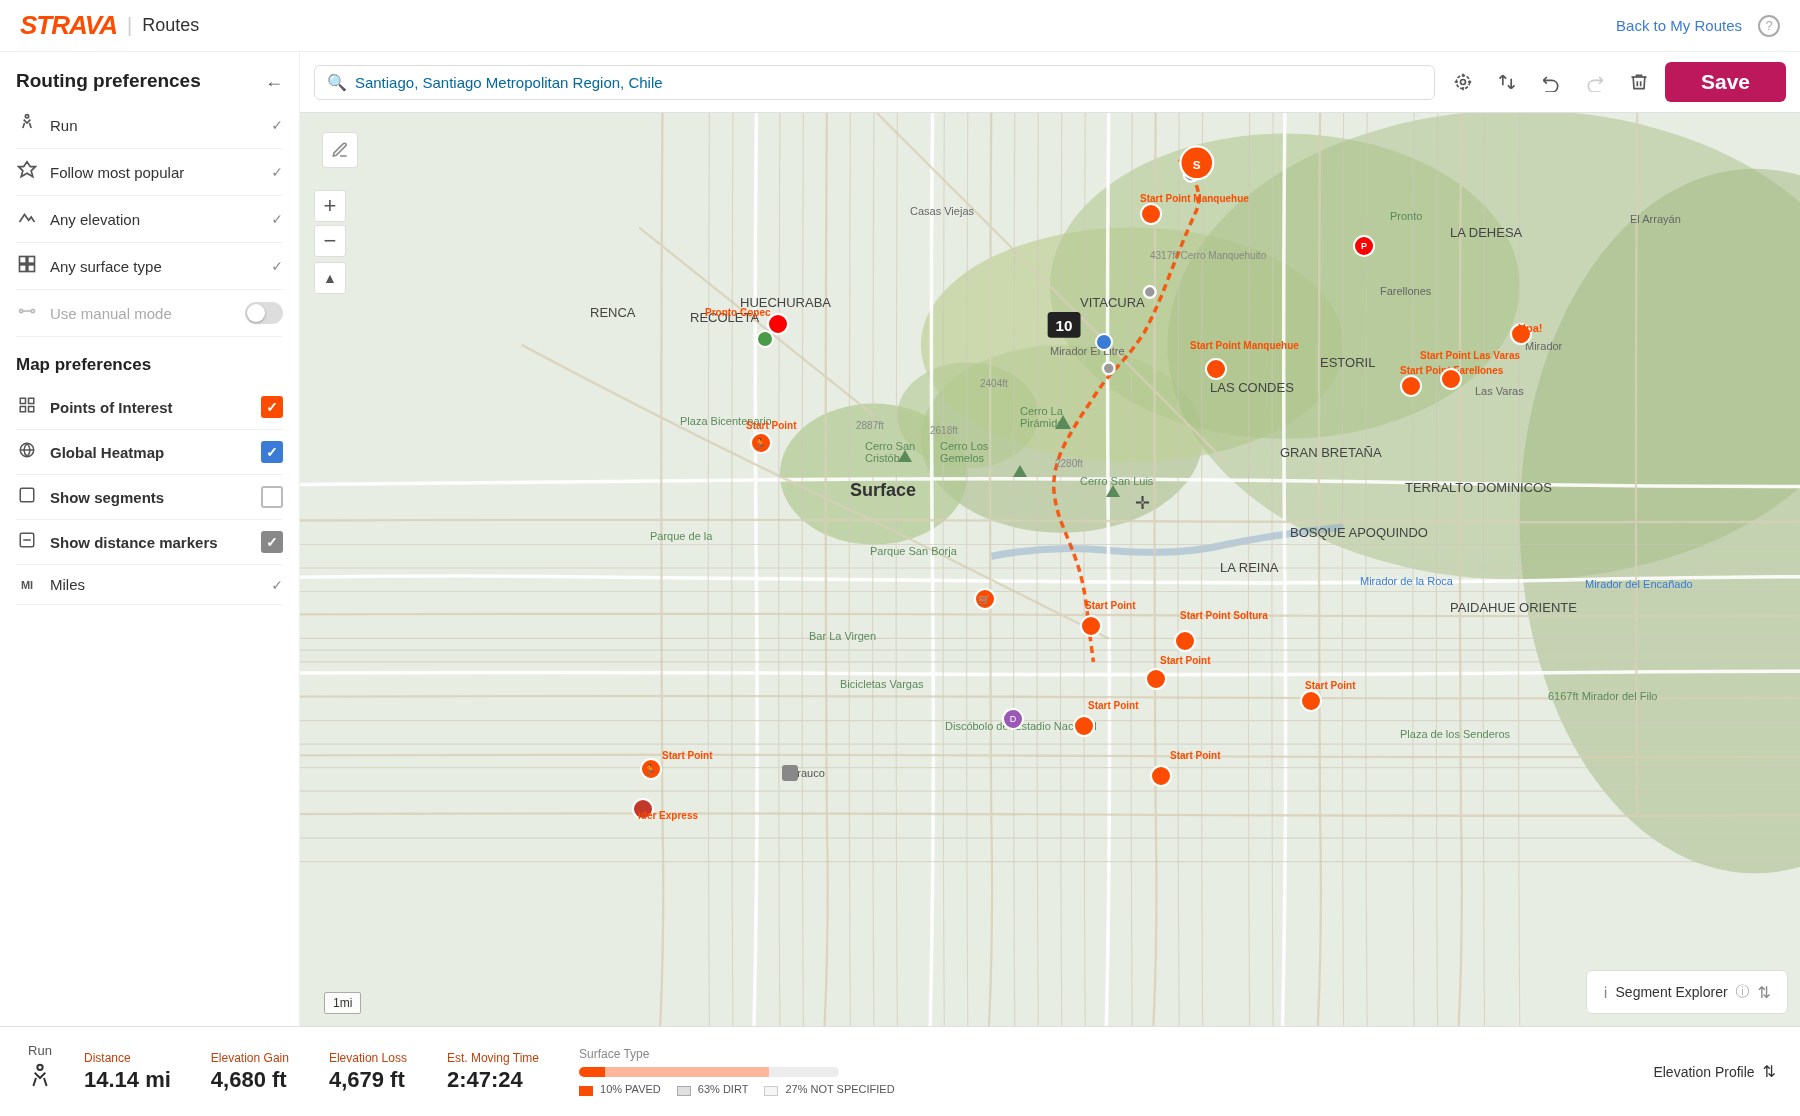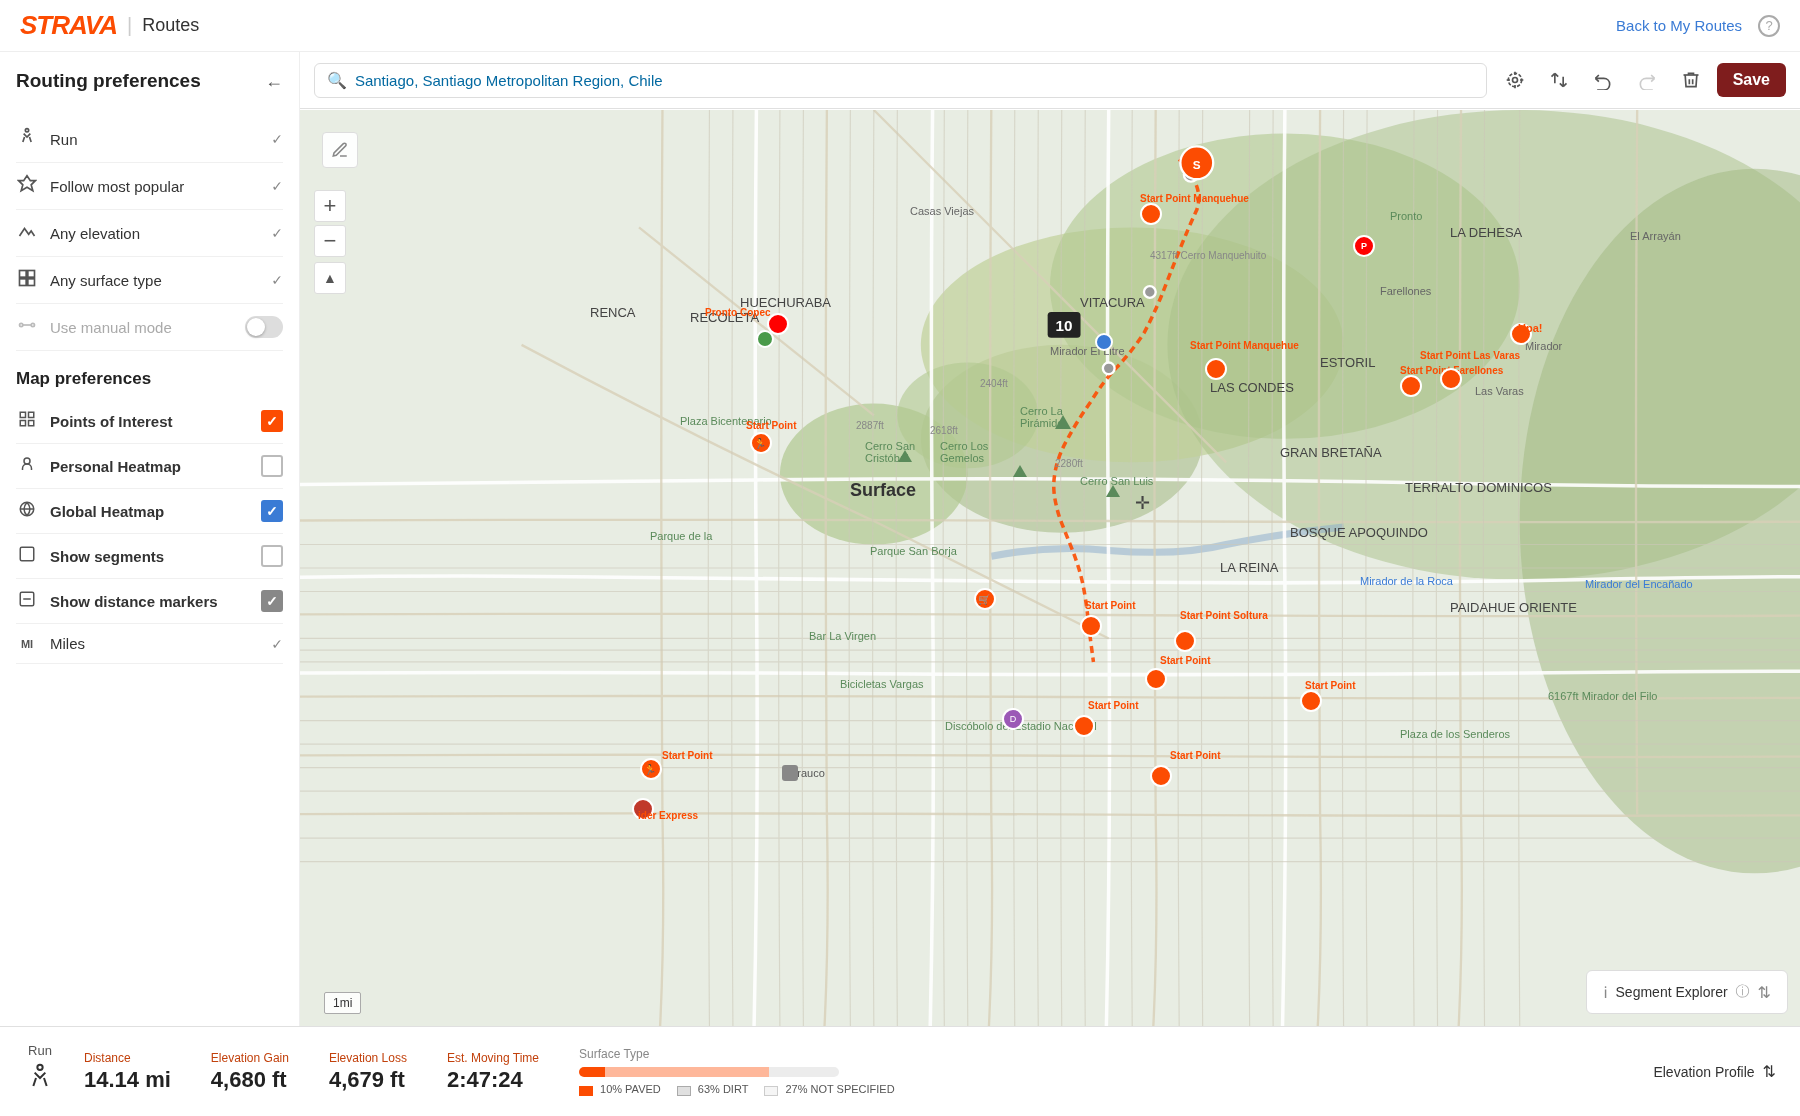--- a/index.html
+++ b/index.html
@@ -21,21 +21,21 @@
 
     
     .main { display: flex; flex: 1; overflow: hidden; }
 
     
     .sidebar {
       width: 300px; flex-shrink: 0; border-right: 1px solid #eee;
       overflow-y: auto; padding: 18px 16px;
     }
     .sidebar-section-title {
-      font-size: 19px; font-weight: 700; color: #222; margin-bottom: 24px;
+      font-size: 19px; font-weight: 700; color: #222; margin-bottom: 10px;
       display: flex; align-items: center; justify-content: space-between;
     }
     .back-arrow { color: #555; font-size: 18px; cursor: pointer; }
 
     .pref-item {
       display: flex; align-items: center; justify-content: space-between;
       padding: 11px 0; border-bottom: 1px solid #f0f0f0; cursor: pointer;
     }
     .pref-item-left { display: flex; align-items: center; gap: 12px; color: #333; font-size: 15px; }
     .pref-icon { width: 22px; text-align: center; color: #555; font-size: 16px; }
@@ -96,22 +96,22 @@
     }
     .toolbar-actions { display: flex; align-items: center; gap: 8px; }
     .toolbar-btn {
       width: 36px; height: 36px; border: none; background: transparent;
       cursor: pointer; display: flex; align-items: center; justify-content: center;
       color: #555; font-size: 18px; border-radius: 4px;
     }
     .toolbar-btn.disabled { color: #ccc; cursor: default; }
     .toolbar-btn.delete { color: #666; }
     .save-btn {
-      background: #7f1d1d; color: #fff; border: none; border-radius: 6px;
-      padding: 8px 16px; font-size: 16px; font-weight: 600; cursor: pointer;
+      background: #be185d; color: #fff; border: none; border-radius: 6px;
+      padding: 8px 36px; font-size: 21px; font-weight: 600; cursor: pointer;
     }
 
     
     .map-bg {
       position: absolute; top: 58px; left: 0; right: 0; bottom: 0;
       background: #e8ede3;
       overflow: hidden;
     }
 
     
@@ -302,32 +302,20 @@
               <rect x="14" y="14" width="7" height="7"></rect>
             </svg>
         </span>
         <span>Points of Interest</span>
       </div>
       <div class="checkbox checked-orange">
         <span class="checkbox-check">✓</span>
       </div>
     </div>
 
-    <div class="checkbox-item">
-      <div class="checkbox-item-left">
-        <span class="cb-icon">
-          <svg width="18" height="18" viewBox="0 0 24 24" fill="none" stroke="#555" stroke-width="2">
-              <circle cx="12" cy="8" r="4"></circle>
-              <path d="M6 20v-2a6 6 0 0112 0v2"></path>
-            </svg>
-        </span>
-        <span>Personal Heatmap</span>
-      </div>
-      <div class="checkbox"></div>
-    </div>
 
     <div class="checkbox-item">
       <div class="checkbox-item-left">
         <span class="cb-icon">
           <svg width="18" height="18" viewBox="0 0 24 24" fill="none" stroke="#555" stroke-width="2">
               <circle cx="12" cy="12" r="9"></circle>
               <path d="M3 12h18M12 3c-2.5 3-4 5.5-4 9s1.5 6 4 9M12 3c2.5 3 4 5.5 4 9s-1.5 6-4 9"></path>
             </svg>
         </span>
         <span>Global Heatmap</span>
@@ -563,21 +551,21 @@
         <span class="place-label" style="left:755px;top:348px;color:#888;font-size:10px;">2280ft</span>
         <span class="place-label" style="left:850px;top:140px;color:#888;font-size:10px;">4317ft Cerro Manquehuito</span>
         <span class="place-label" style="left:1090px;top:100px;color:#5a8a5a;">Pronto</span>
         <span class="place-label" style="left:1080px;top:175px;color:#666;">Farellones</span>
         <span class="place-label" style="left:1225px;top:230px;color:#666;">Mirador</span>
         <span class="place-label" style="left:1175px;top:275px;color:#666;">Las Varas</span>
         <span class="place-label" style="left:1060px;top:465px;color:#3a7bd5;">Mirador de la Roca</span>
         <span class="place-label" style="left:1285px;top:468px;color:#3a7bd5;">Mirador del Encañado</span>
         <span class="place-label" style="left:1210px;top:580px;color:#5a8a5a;margin-left:38px;">6167ft Mirador del Filo</span>
         <span class="place-label" style="left:1100px;top:618px;color:#5a8a5a;">Plaza de los Senderos</span>
-        <span class="place-label" style="left:1330px;top:120px;color:#666;">El Arrayán</span>
+        <span class="place-label" style="left:1330px;top:103px;color:#666;">El Arrayán</span>
 
         <span class="place-label" style="left:446px;top:310px;color:#fc4c02;font-size:10px;font-weight:600;">Start Point</span>
         <span class="place-label" style="left:362px;top:640px;color:#fc4c02;font-size:10px;font-weight:600;">Start Point</span>
         <span class="place-label" style="left:785px;top:490px;color:#fc4c02;font-size:10px;font-weight:600;">Start Point</span>
         <span class="place-label" style="left:788px;top:590px;color:#fc4c02;font-size:10px;font-weight:600;">Start Point</span>
         <span class="place-label" style="left:860px;top:545px;color:#fc4c02;font-size:10px;font-weight:600;">Start Point</span>
         <span class="place-label" style="left:870px;top:640px;color:#fc4c02;font-size:10px;font-weight:600;">Start Point</span>
         <span class="place-label" style="left:1005px;top:570px;color:#fc4c02;font-size:10px;font-weight:600;">Start Point</span>
         <span class="place-label" style="left:880px;top:500px;color:#fc4c02;font-size:10px;font-weight:600;">Start Point Soltura</span>
         <span class="place-label" style="left:1100px;top:255px;color:#fc4c02;font-size:10px;font-weight:600;">Start Point Farellones</span>

